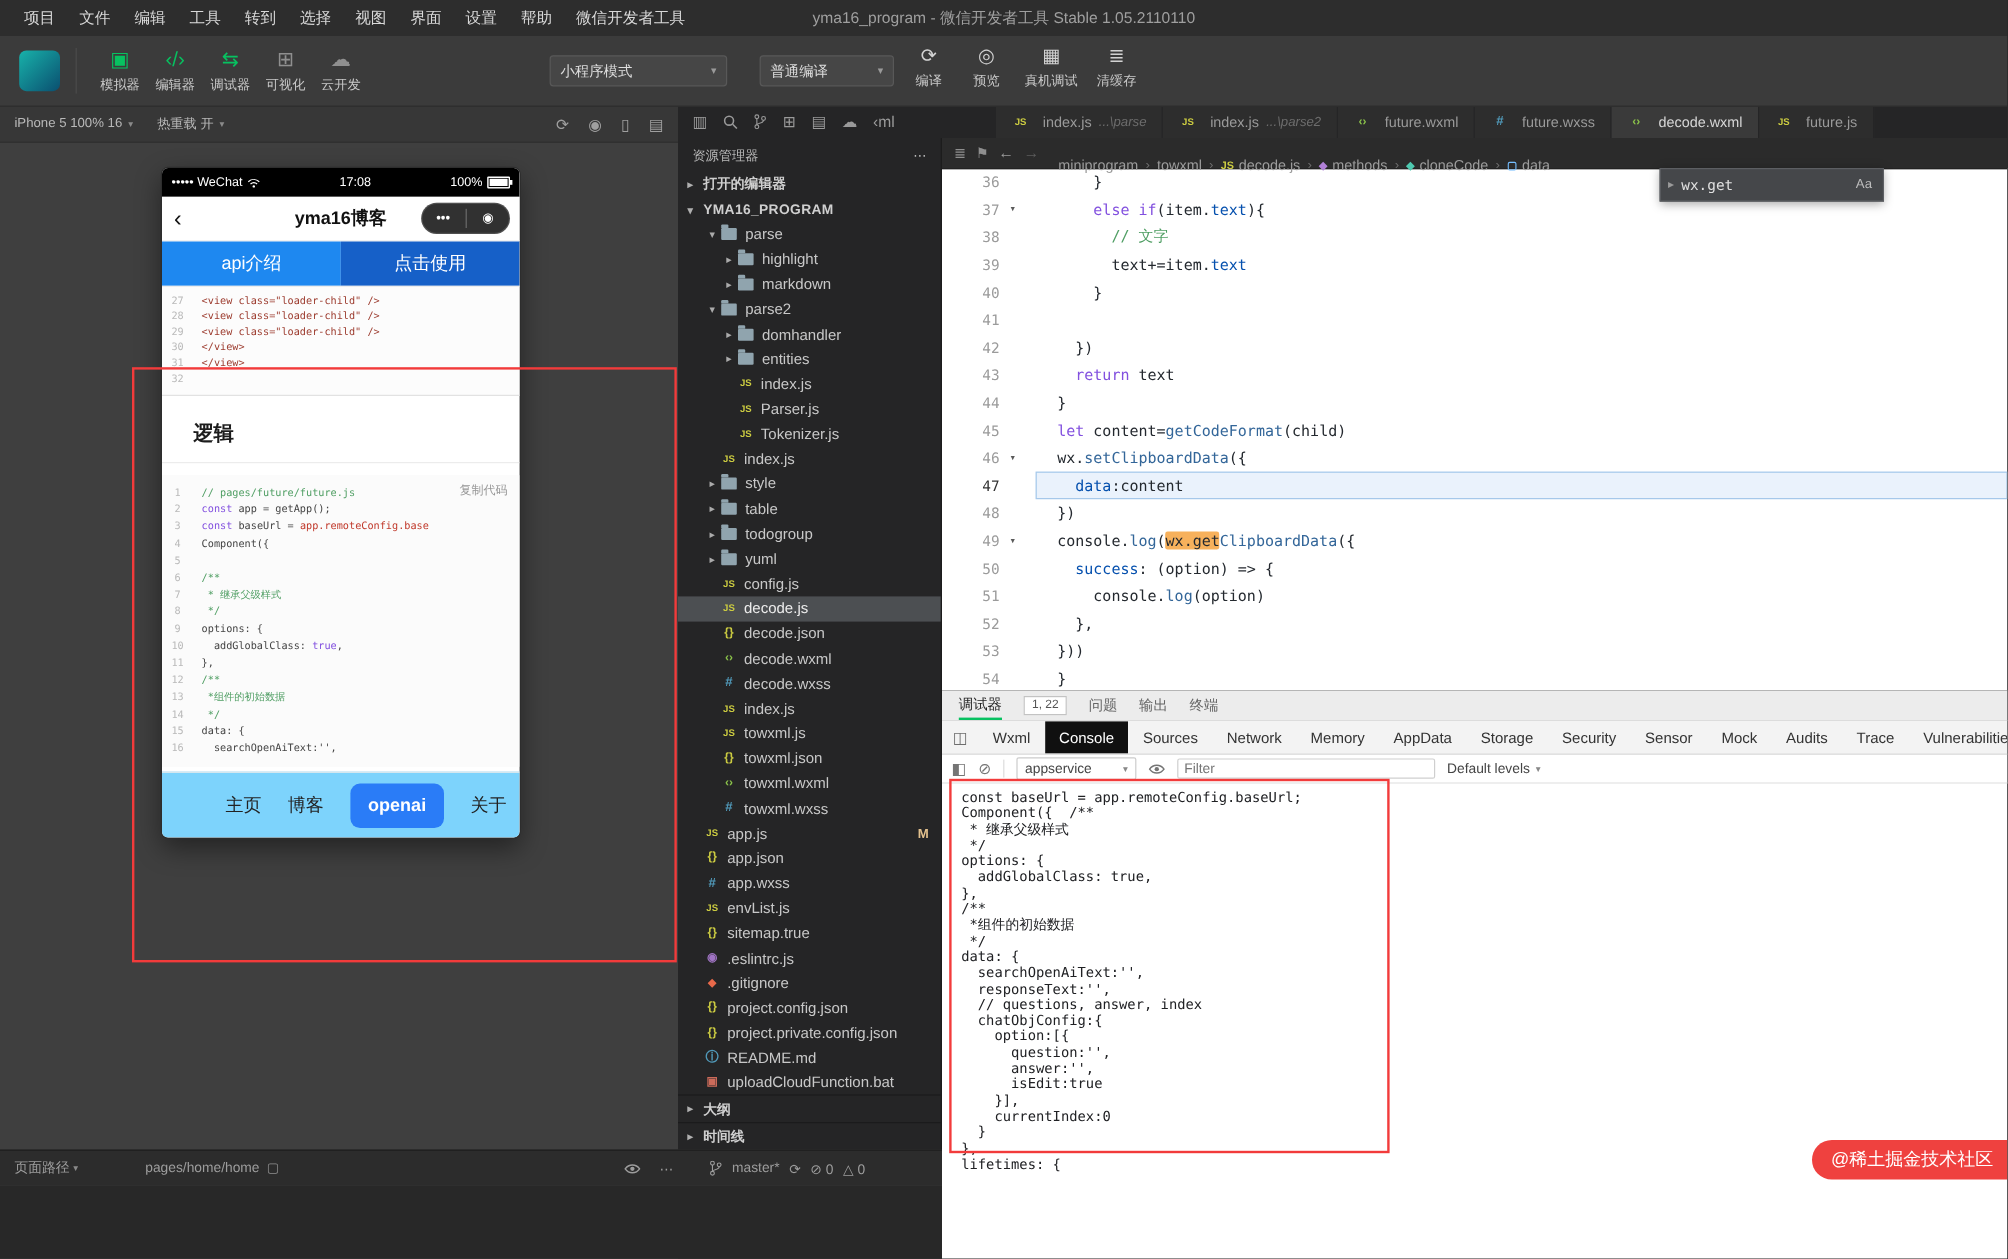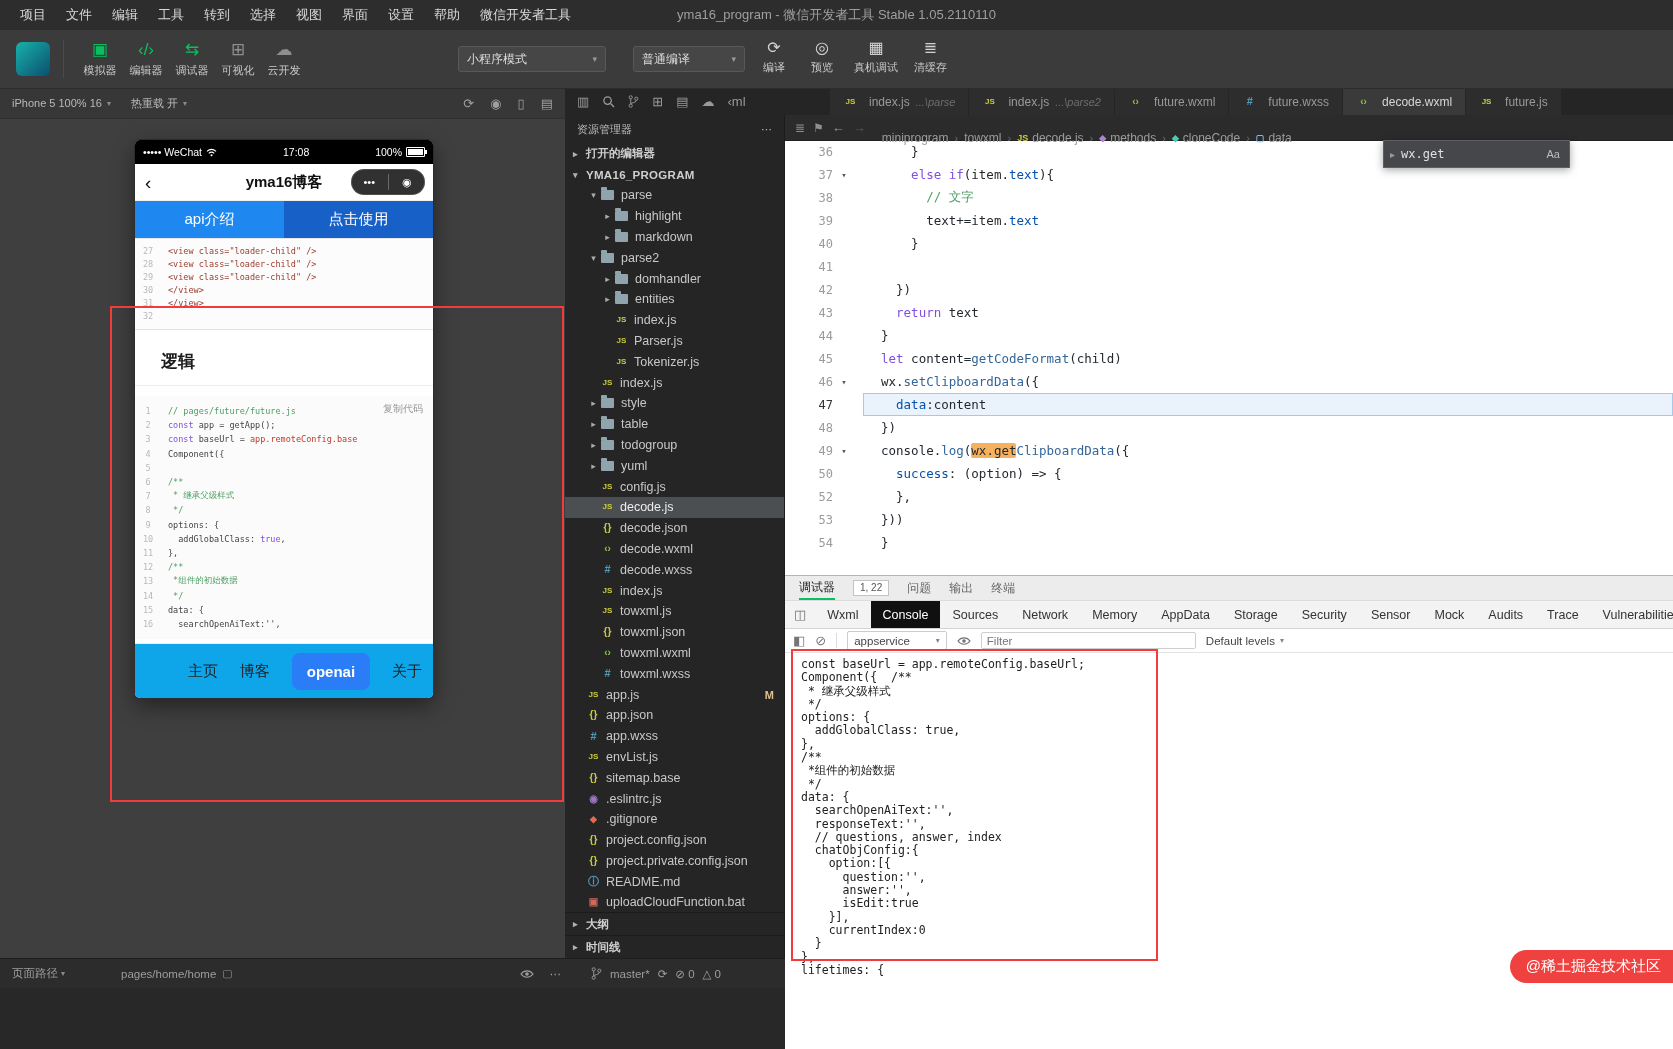--- a/index.html
+++ b/index.html
@@ -57,21 +57,21 @@
   .p-section{font-size:17px;font-weight:bold;color:#1c1c1c;}
   .p-codeblock{position:relative;background:#fbfbfb;margin-top:10px;padding:8px 0;}
   .p-codeblock .mini-row{height:14.2px;}
   .copy-label{position:absolute;top:6px;right:10px;font-size:10px;color:#979797;}
   .tk-c{color:#4f9e63;}
   .tk-r{color:#c0392b;}
   .tk-k{color:#8250df;}
   .tk-f{color:#336699;}
   .tk-p{color:#0550ae;}
   .tk-m{background:#f7b15c;border-radius:2px;}
-  .p-tabbar{height:54px;margin-top:4px;border-top:1px solid #ececec;display:flex;align-items:center;justify-content:space-around;background:#0ea5e9;padding-left:42px;}
+  .p-tabbar{height:54px;margin-top:4px;border-top:1px solid #ececec;display:flex;align-items:center;justify-content:space-around;background:#7dd3fc;padding-left:42px;}
   .p-tabbar .item{font-size:15px;color:#222;}
   .p-tabbar .item.primary{color:#fff;font-weight:bold;padding:10px 15px;border-radius:8px;}
   
   .icons-band{position:absolute;left:565px;top:88px;width:220px;height:27px;background:#252526;display:flex;align-items:center;gap:13px;padding-left:12px;box-sizing:border-box;color:#9a9a9a;z-index:4;}
   .icons-band .bi{font-size:13px;line-height:13px;display:flex;align-items:center;}
   .explorer{position:absolute;left:565px;top:115px;width:220px;bottom:91px;background:#252526;border-right:1px solid #1c1c1c;box-sizing:border-box;overflow:hidden;}
   .exp-header{height:28px;display:flex;align-items:center;justify-content:space-between;padding:0 12px;color:#bababa;font-size:11px;}
   .exp-row{height:21px;display:flex;align-items:center;font-size:11.5px;font-weight:bold;color:#cfcfcf;padding-left:8px;}
   .exp-row .arr{width:13px;font-size:9px;color:#b0b0b0;}
   .tree{overflow:hidden;}
@@ -545,21 +545,21 @@
           <span>app.wxss</span>
         </div>
         <div class="tree-row" style="padding-left: 8px;">
           <span class="arr"></span>
           <span class="fic" style="color: rgb(203, 203, 65); font-size: 8px;">JS</span>
           <span>envList.js</span>
         </div>
         <div class="tree-row" style="padding-left: 8px;">
           <span class="arr"></span>
           <span class="fic" style="color: rgb(203, 203, 65); font-size: 10px;">{}</span>
-          <span>sitemap.base</span>
+          <span>sitemap.true</span>
         </div>
         <div class="tree-row" style="padding-left: 8px;">
           <span class="arr"></span>
           <span class="fic" style="color: rgb(160, 116, 196); font-size: 10px;">◉</span>
           <span>.eslintrc.js</span>
         </div>
         <div class="tree-row" style="padding-left: 8px;">
           <span class="arr"></span>
           <span class="fic" style="color: rgb(232, 105, 74); font-size: 9px;">◆</span>
           <span>.gitignore</span>
@@ -765,20 +765,25 @@
       </div>
       <div class="cline">
         <div class="cnum">49</div>
         <div class="cfold">▾</div>
         <div class="ctext"><span>console.</span><span class="tk-f">log</span><span>(</span><span class="tk-m">wx.get</span><span class="tk-f">ClipboardData</span><span>({</span></div>
       </div>
       <div class="cline">
         <div class="cnum">50</div>
         <div class="cfold"></div>
         <div class="ctext"><span>  </span><span class="tk-p">success</span><span>: (option) =&gt; {</span></div>
+      </div>
+      <div class="cline">
+        <div class="cnum">51</div>
+        <div class="cfold"></div>
+        <div class="ctext"><span>    console.</span><span class="tk-f">log</span><span>(option)</span></div>
       </div>
       <div class="cline">
         <div class="cnum">52</div>
         <div class="cfold"></div>
         <div class="ctext"><span>  },</span></div>
       </div>
       <div class="cline">
         <div class="cnum">53</div>
         <div class="cfold"></div>
         <div class="ctext"><span>}))</span></div>

